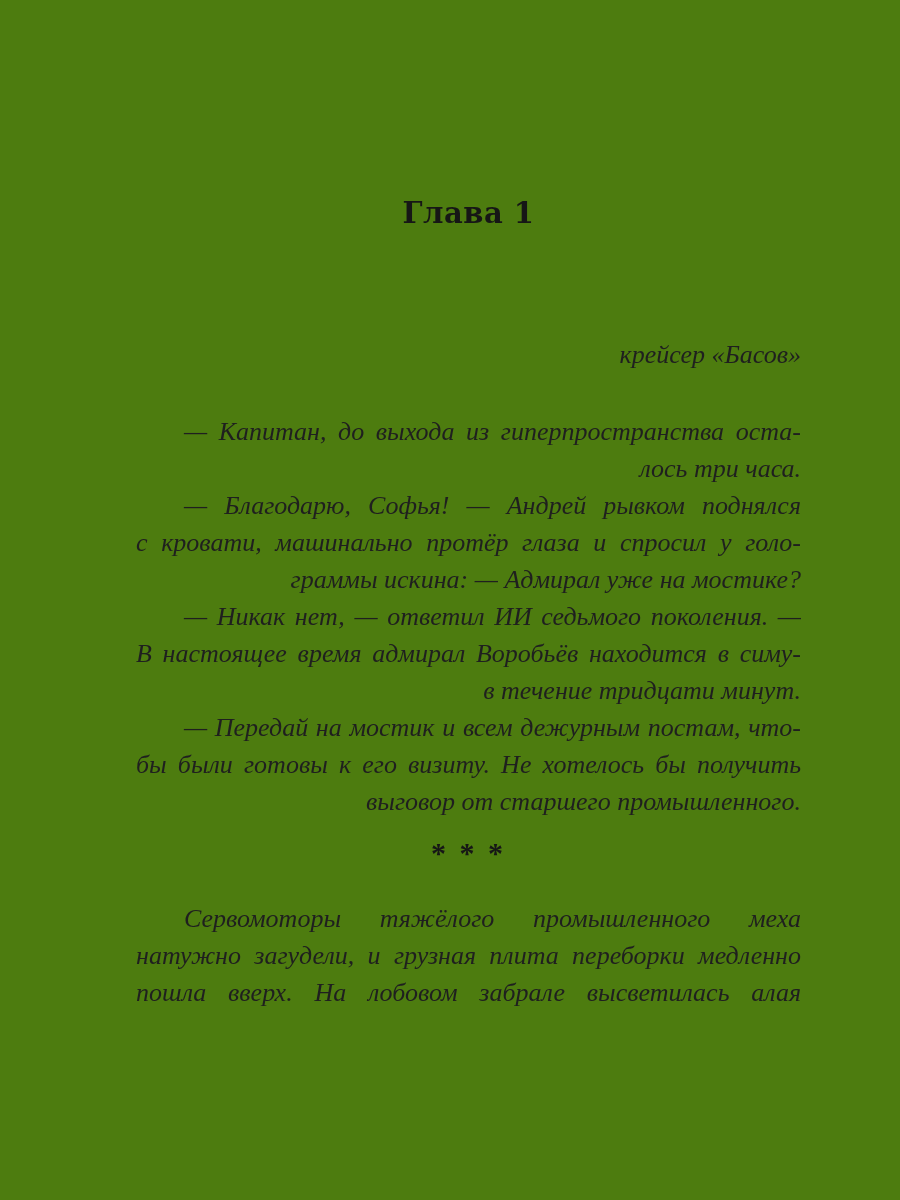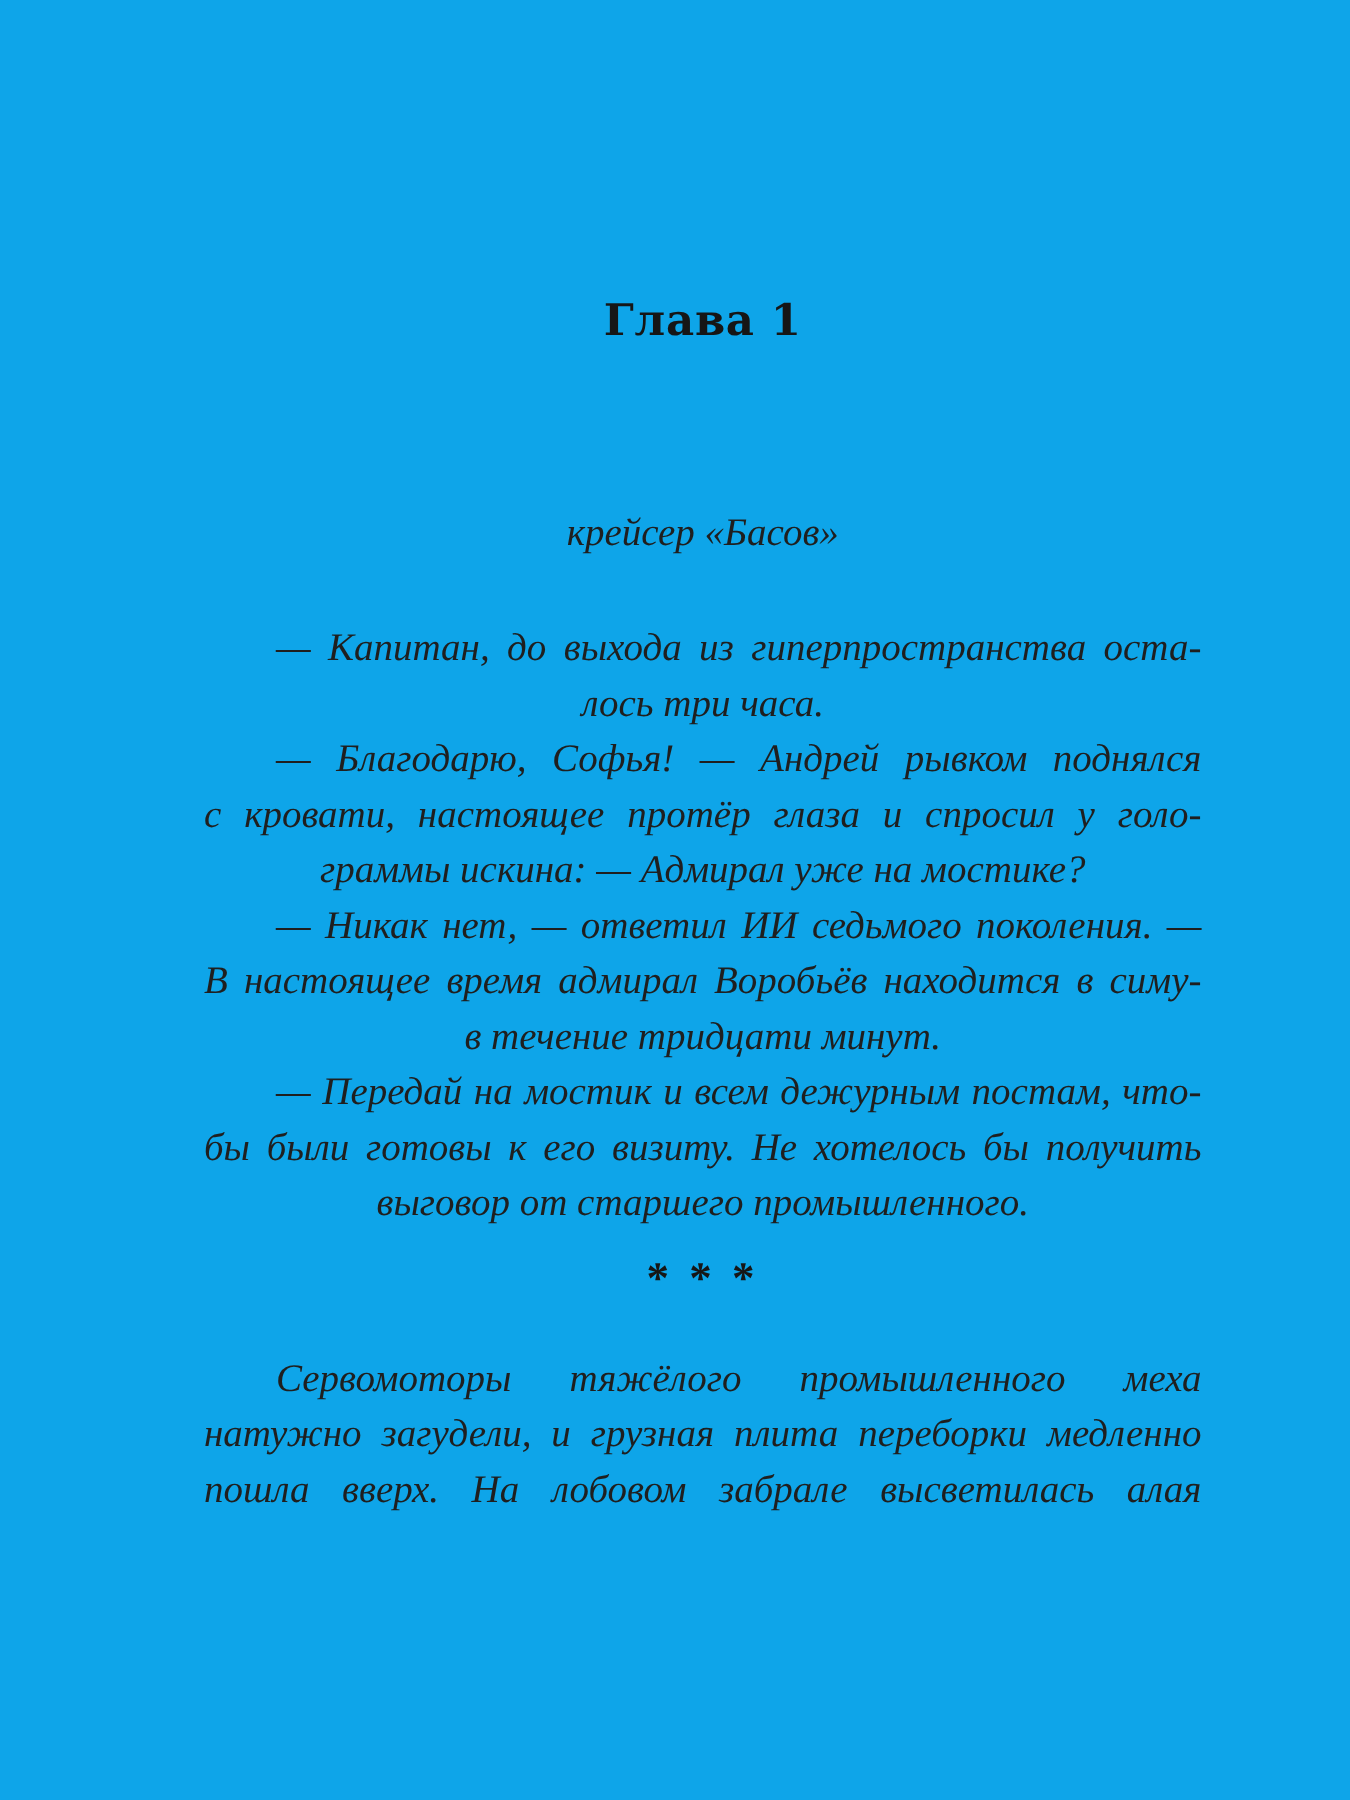--- a/index.html
+++ b/index.html
@@ -4,21 +4,21 @@
 <style>
   html, body {
     margin: 0;
     padding: 0;
     background: #ffffff;
   }
   .page {
     position: relative;
     width: 900px;
     height: 1200px;
-    background: #0ea5e9;
+    background: #4d7c0f;
     overflow: hidden;
     font-family: "Liberation Serif", serif;
     color: #1f1f1f;
   }
   .column {
     margin-left: 136px;
     width: 665px;
     padding-top: 192px;
     box-sizing: content-box;
   }
@@ -35,21 +35,21 @@
   .epigraph {
     margin-top: 102px;
     font-style: italic;
   }
   .para { margin: 0; font-style: italic; }
   .para-1 { margin-top: 40px; }
   .para-5 { margin-top: 28px; }
   .ln {
     font-size: 26px;
     line-height: 37px;
-    text-align: center;
+    text-align: right;
     white-space: normal;
   }
   .j {
     text-align: justify;
     text-align-last: justify;
     text-justify: inter-word;
   }
   .first {
     text-indent: 48px;
   }
@@ -75,21 +75,21 @@
       <div class="ln">крейсер «Басов»</div>
     </div>
 
     <div class="para para-1">
       <div class="ln j first">— Капитан, до выхода из гиперпространства оста-</div>
       <div class="ln">лось три часа.</div>
     </div>
 
     <div class="para">
       <div class="ln j first">— Благодарю, Софья! — Андрей рывком поднялся</div>
-      <div class="ln j">с кровати, настоящее протёр глаза и спросил у голо-</div>
+      <div class="ln j">с кровати, машинально протёр глаза и спросил у голо-</div>
       <div class="ln">граммы искина: — Адмирал уже на мостике?</div>
     </div>
 
     <div class="para">
       <div class="ln j first">— Никак нет, — ответил ИИ седьмого поколения. —</div>
       <div class="ln j">В настоящее время адмирал Воробьёв находится в симу-</div>
       <div class="ln">в течение тридцати минут.</div>
     </div>
 
     <div class="para">

